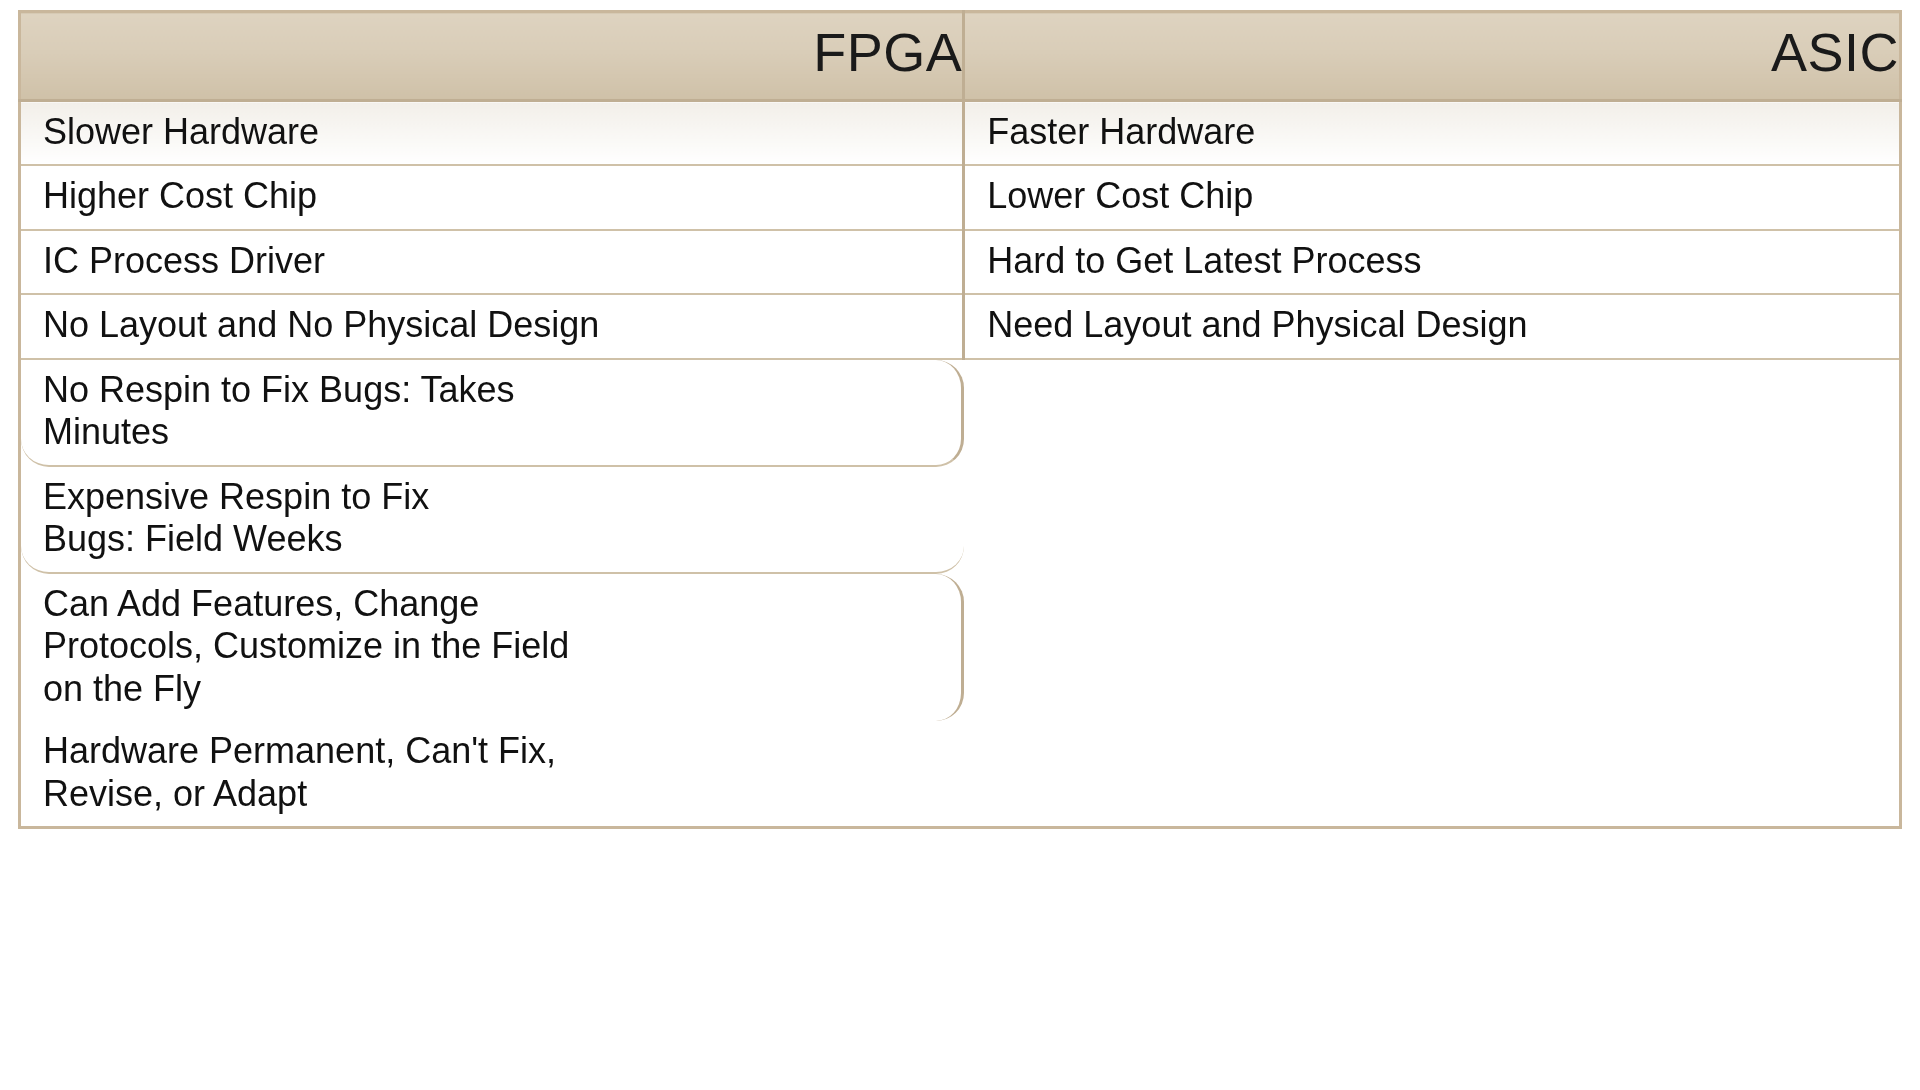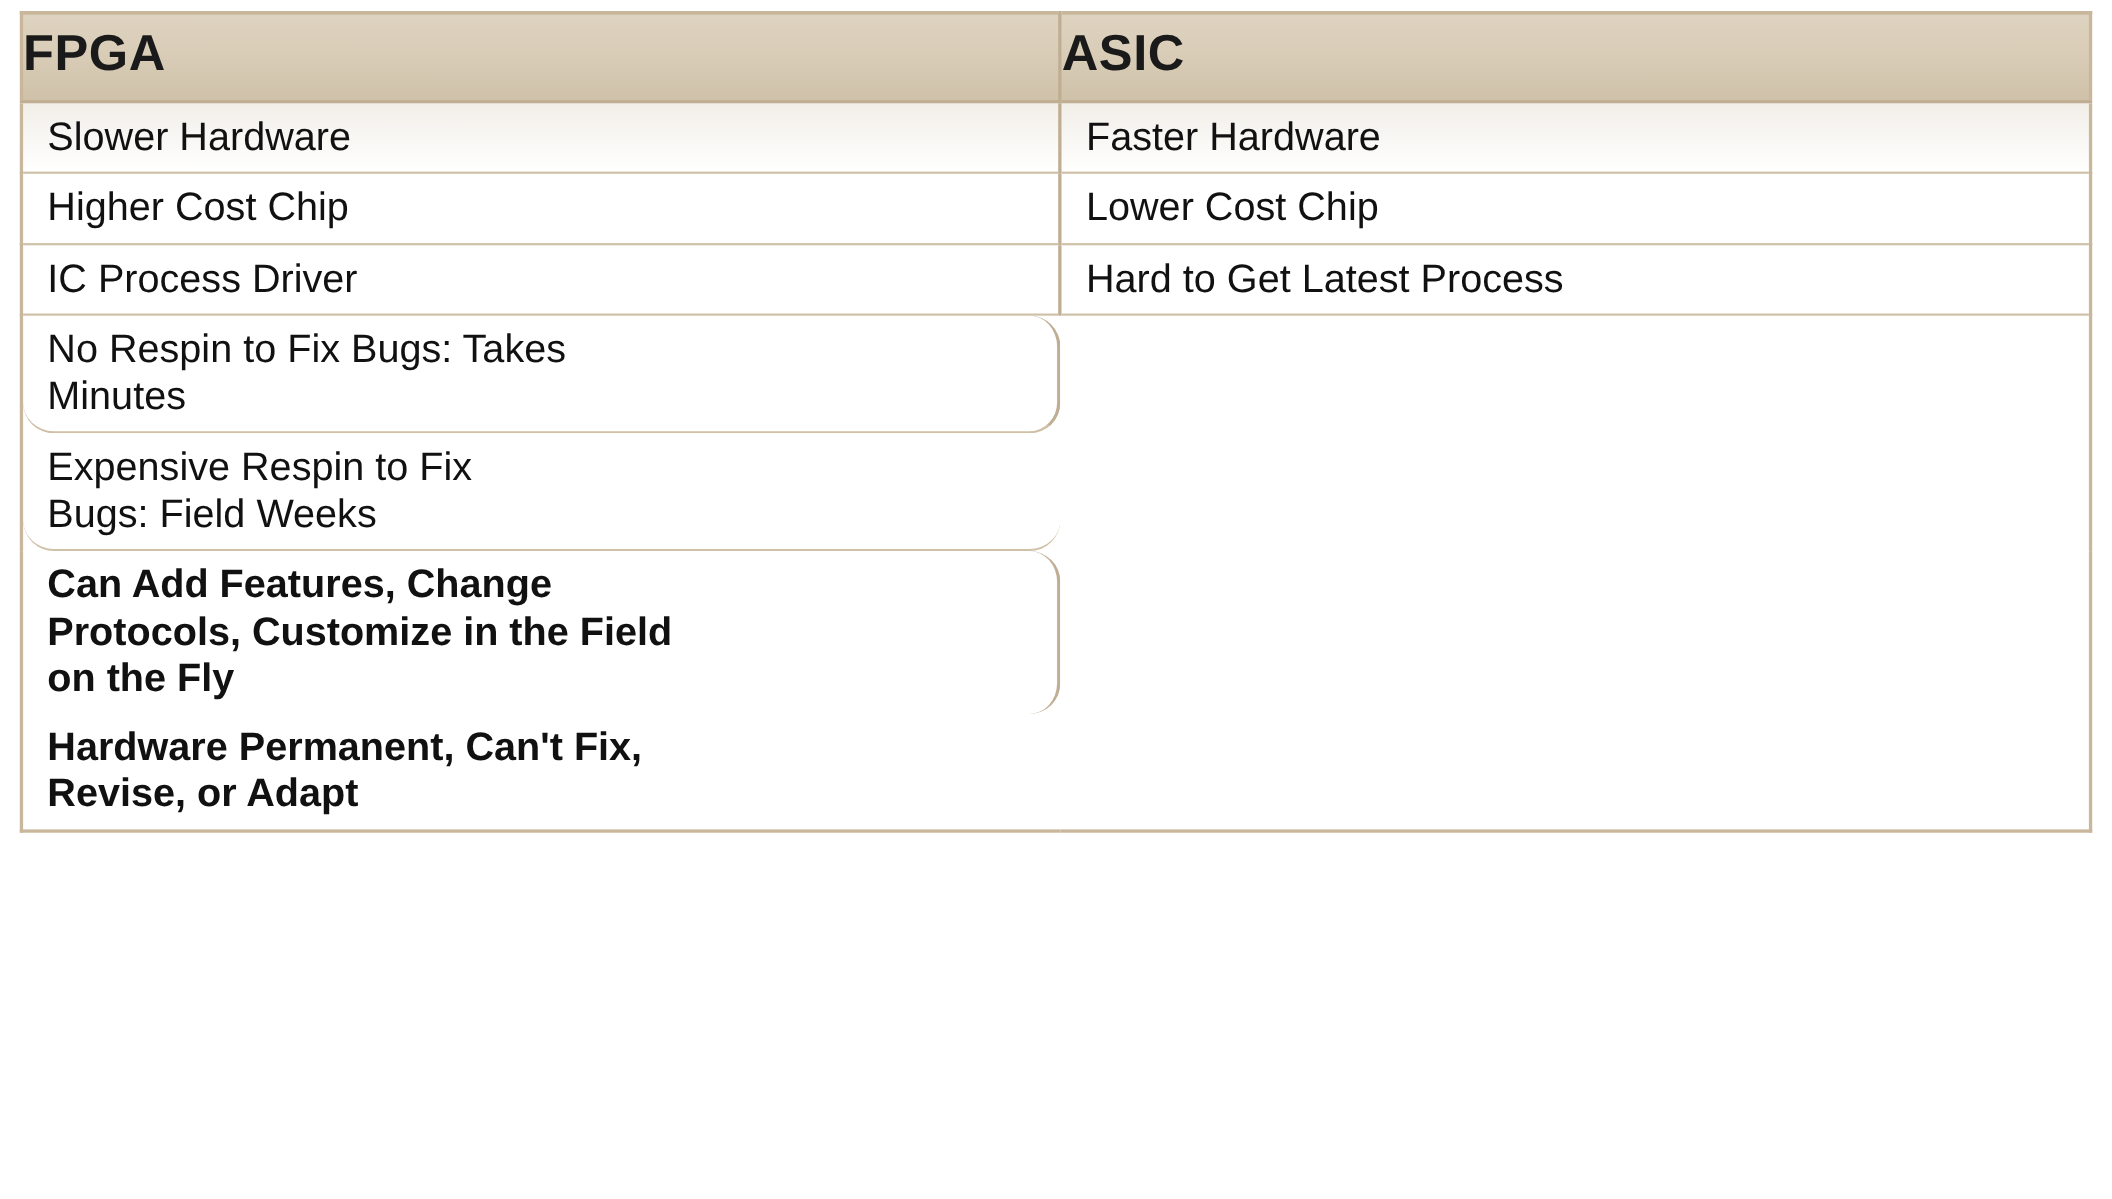--- a/index.html
+++ b/index.html
@@ -23,24 +23,24 @@
     box-sizing: border-box;
   }
 
   #comparison-table col.col-left { width: 50.2%; }
   #comparison-table col.col-right { width: 49.8%; }
 
   thead th {
     background: linear-gradient(to bottom, #ded3c0 0%, #d9cdb8 45%, #cfc1a8 100%);
     border-bottom: 3px solid #bfae93;
     border-right: 3px solid #bfae93;
-    font-size: 46px;
-    font-weight: bold;
+    font-size: 54px;
+    font-weight: normal;
     color: #1a1a1a;
-    text-align: left;
+    text-align: right;
     padding: 8px 0 16px 0;
     letter-spacing: 0.5px;
   }
   thead th:last-child { border-right: none; }
 
   tbody td {
     border-bottom: 2px solid #cfc1a8;
     border-right: 3px solid #bfae93;
     font-size: 36px;
     line-height: 1.18;
@@ -48,21 +48,21 @@
     padding: 9px 14px 11px 22px;
     vertical-align: top;
     background: #ffffff;
   }
   tbody td:last-child { border-right: none; }
 
   tbody tr:first-child td {
     background: linear-gradient(to bottom, #f2efe9 0%, #fbfaf8 70%, #ffffff 100%);
   }
 
-  tbody tr:last-child td { border-bottom: none; font-weight: bold; }
+  tbody tr:last-child td { border-bottom: none; }
 
   .cell-line { display: block; white-space: pre-wrap; border-radius: 28px; }
 </style>
 </head>
 <body>
 
 <table id="comparison-table">
   <colgroup>
     <col class="col-left">
     <col class="col-right">
@@ -80,20 +80,24 @@
     </tr>
     <tr>
       <td>Higher Cost Chip</td>
       <td>Lower Cost Chip</td>
     </tr>
     <tr>
       <td>IC Process Driver</td>
       <td>Hard to Get Latest Process</td>
     </tr>
     <tr>
+      <td>No Layout and No Physical Design</td>
+      <td>Need Layout and Physical Design</td>
+    </tr>
+    <tr>
       <td class="cell-line">No Respin to Fix Bugs: Takes
 Minutes</td>
       <td class="cell-line">Expensive Respin to Fix
 Bugs: Field Weeks</td>
     </tr>
     <tr>
       <td class="cell-line">Can Add Features, Change
 Protocols, Customize in the Field
 on the Fly</td>
       <td class="cell-line">Hardware Permanent, Can't Fix,

